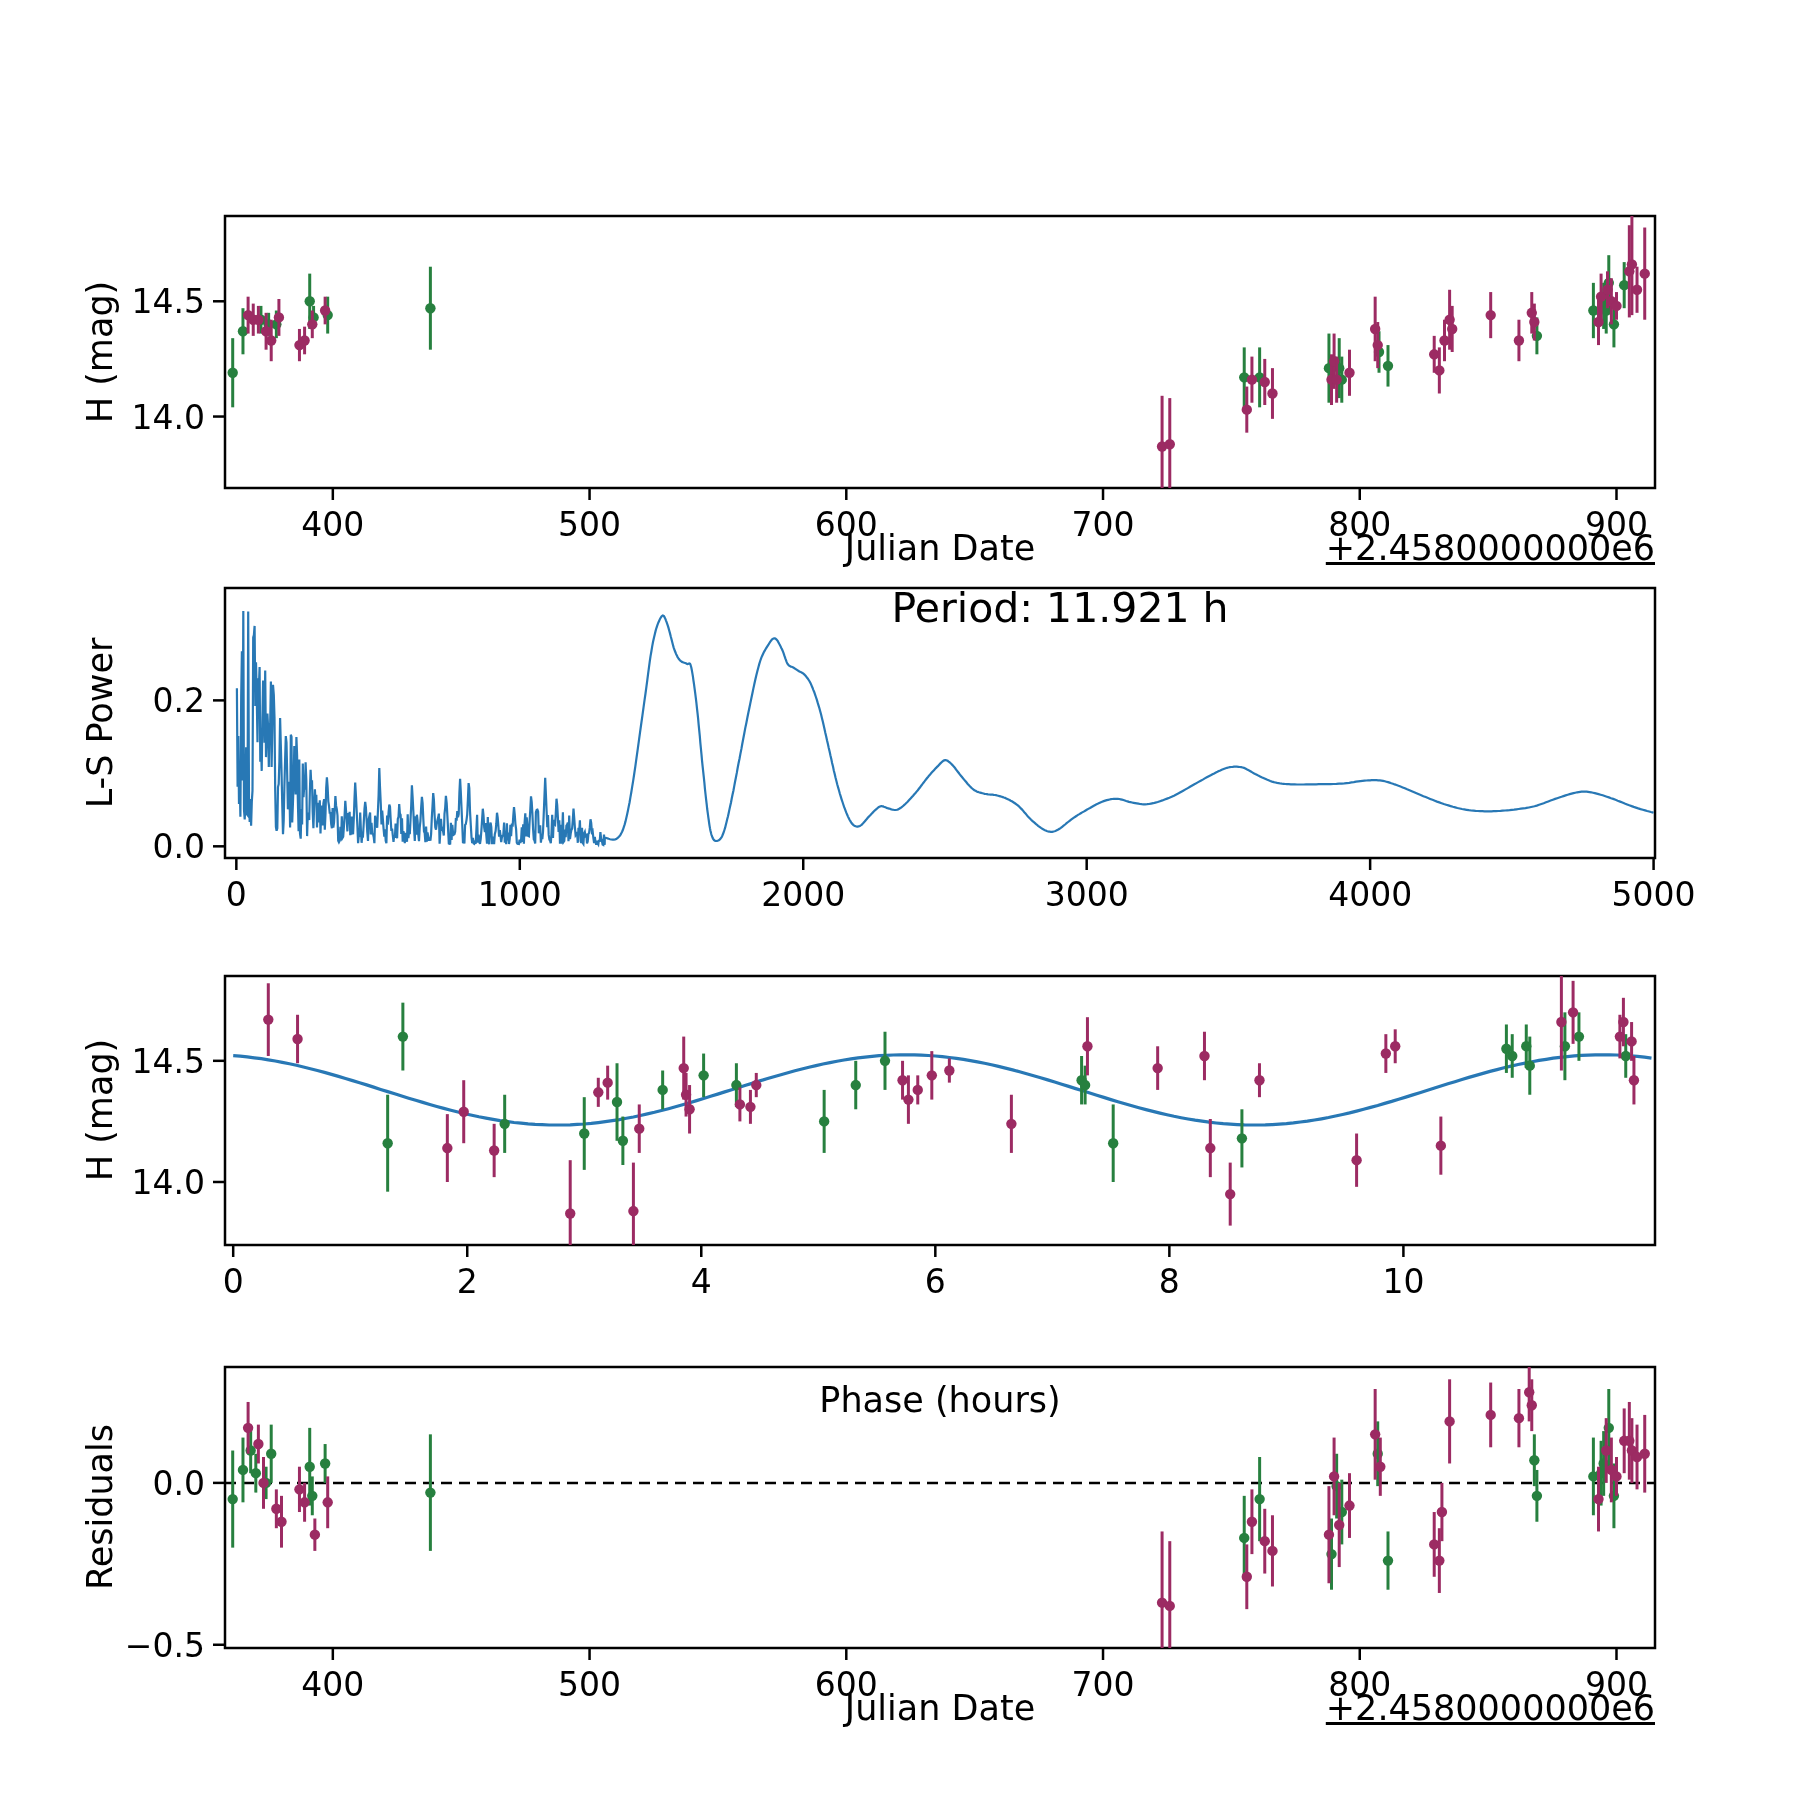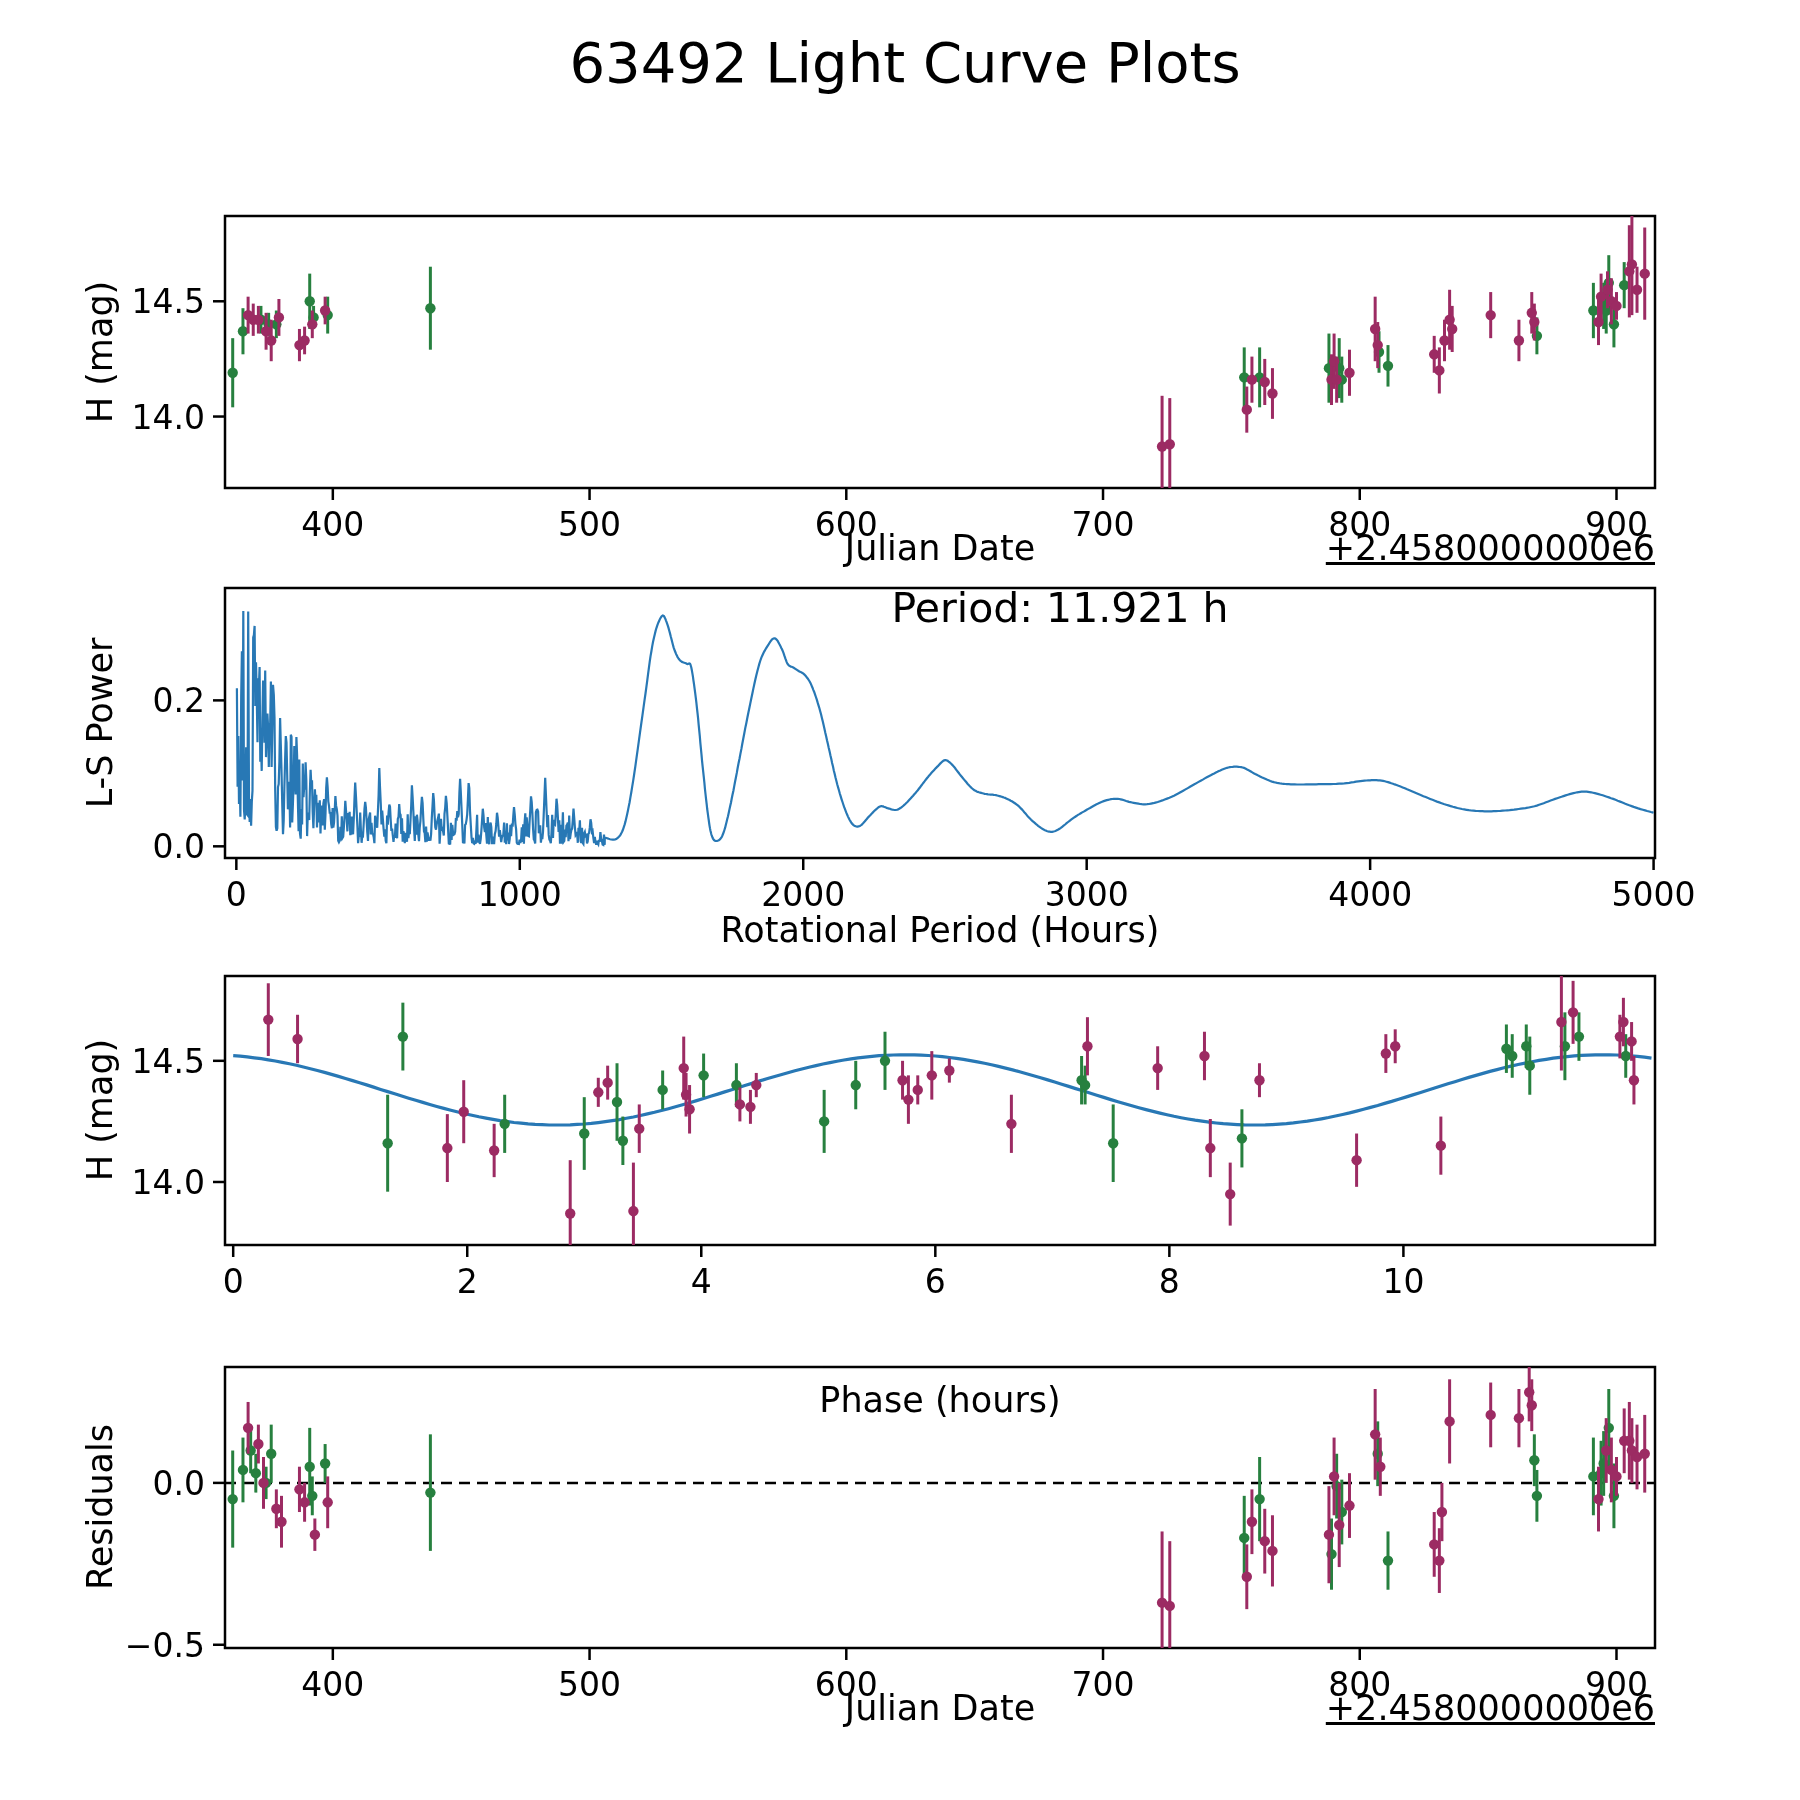--- a/index.html
+++ b/index.html
@@ -491,30 +491,28 @@
           <line x1="1631.8940754039497" y1="1418.1497695852534" x2="1631.8940754039497" y2="1482.8963133640552" stroke="#9c2b63" stroke-width="3"></line>
           <circle cx="1631.8940754039497" cy="1450.5230414746543" r="5.2" fill="#9c2b63"></circle>
           <line x1="1637.028725314183" y1="1424.6244239631337" x2="1637.028725314183" y2="1489.3709677419356" stroke="#9c2b63" stroke-width="3"></line>
           <circle cx="1637.028725314183" cy="1456.9976958525347" r="5.2" fill="#9c2b63"></circle>
           <line x1="1644.7307001795332" y1="1414.9124423963133" x2="1644.7307001795332" y2="1492.6082949308754" stroke="#9c2b63" stroke-width="3"></line>
           <circle cx="1644.7307001795332" cy="1453.7603686635944" r="5.2" fill="#9c2b63"></circle>
         </g>
       </g>
     </svg>
 
-  <div class="txt title center" style="left:905px;top:62px;">63492 Light Curve Plots</div>
 
   <div class="txt axlabel rot" style="left:100px;top:352px;">H (mag)</div>
   <div class="txt axlabel rot" style="left:100px;top:723px;">L-S Power</div>
   <div class="txt axlabel rot" style="left:100px;top:1110px;">H (mag)</div>
   <div class="txt axlabel rot" style="left:100px;top:1507px;">Residuals</div>
 
   <div class="txt axlabel center" style="left:940px;top:548px;">Julian Date</div>
   <div class="txt axlabel rightal" style="right:145px;top:548px;">+2.4580000000e6</div>
 
-  <div class="txt axlabel center" style="left:940px;top:930px;">Rotational Period (Hours)</div>
   <div class="txt note center" style="left:1060px;top:608px;">Period: 11.921 h</div>
 
   <div class="txt axlabel center" style="left:940px;top:1400px;">Phase (hours)</div>
 
   <div class="txt axlabel center" style="left:940px;top:1708px;">Julian Date</div>
   <div class="txt axlabel rightal" style="right:145px;top:1708px;">+2.4580000000e6</div>
 </div>
 
 </body></html>

